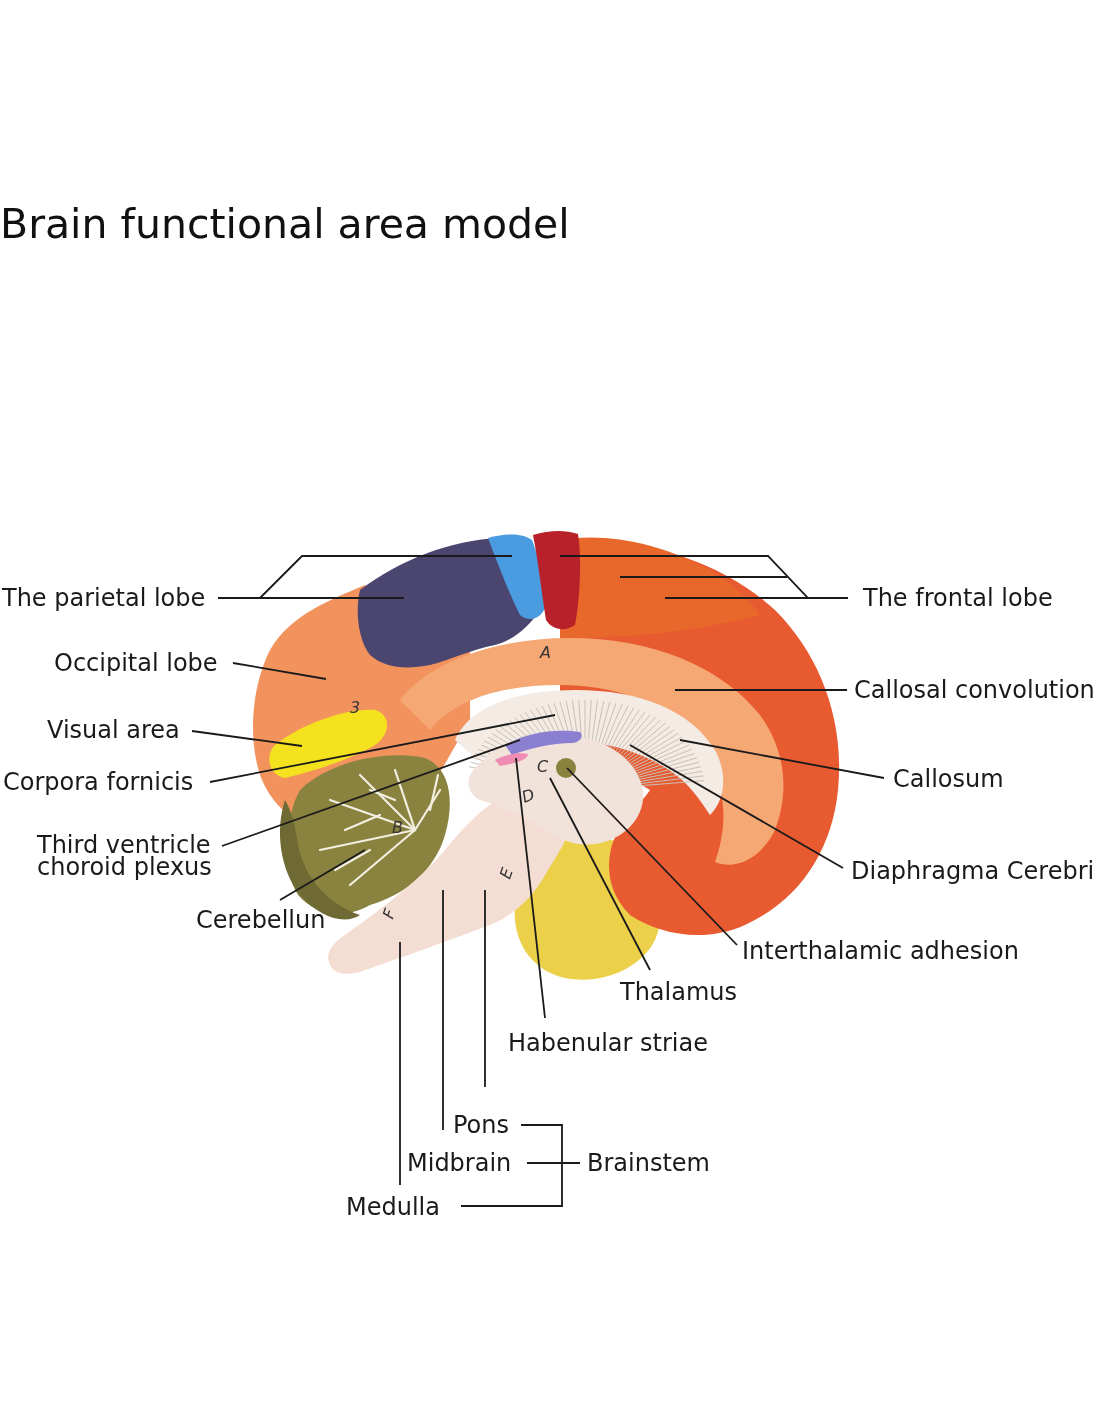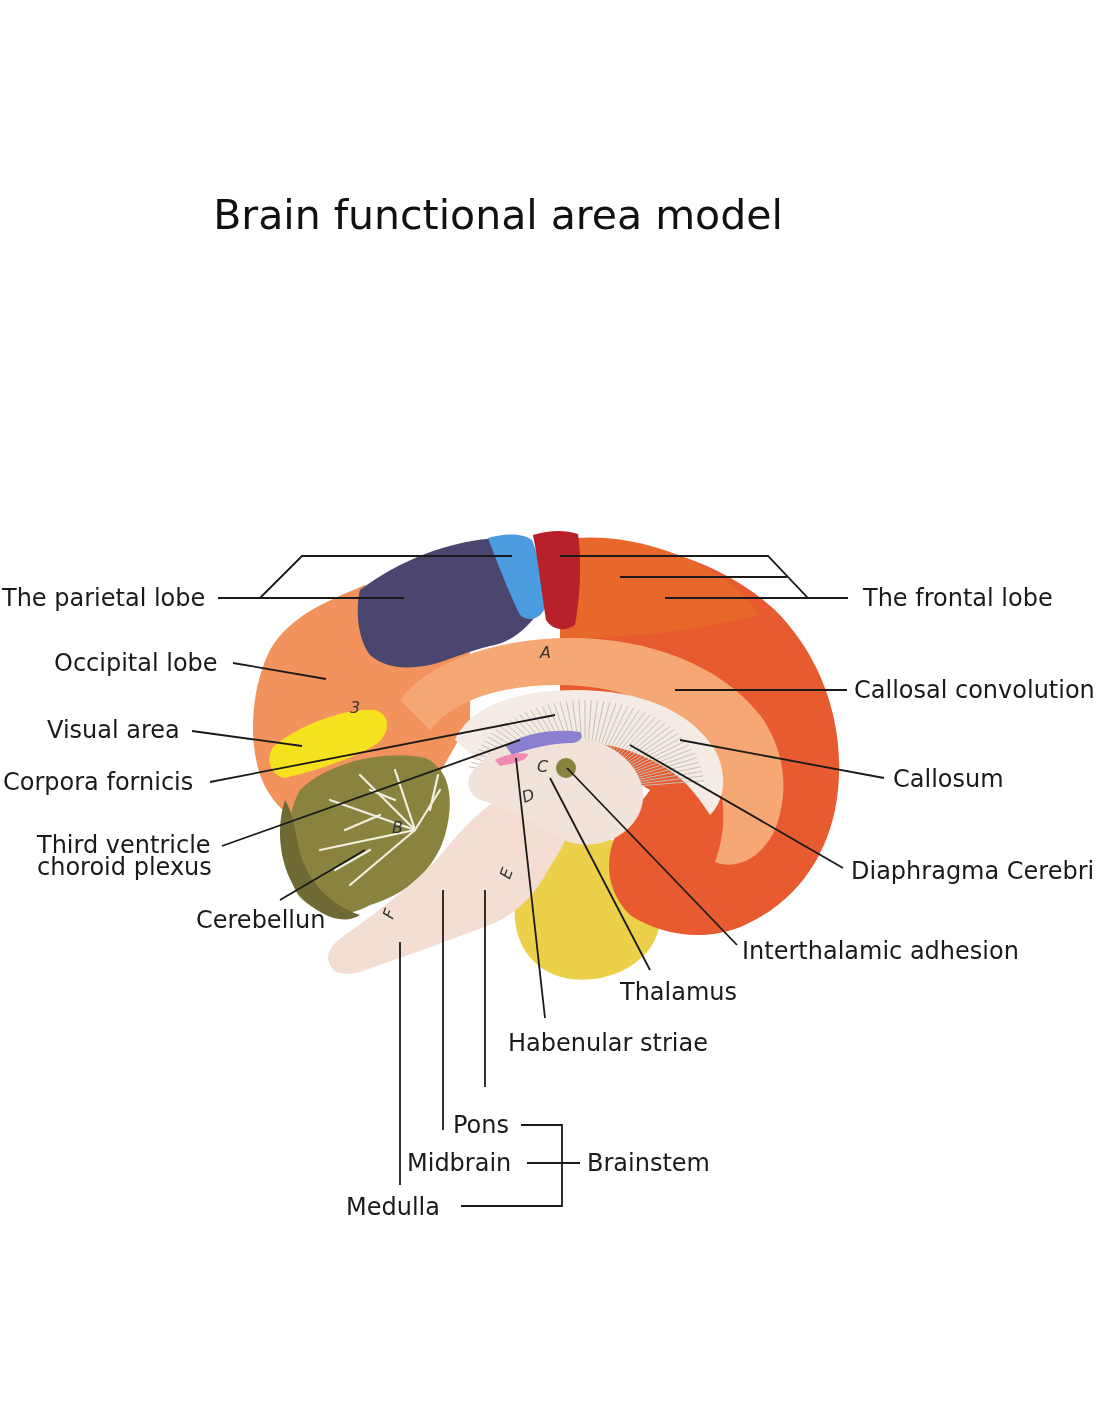--- a/index.html
+++ b/index.html
@@ -1,18 +1,18 @@
 <!DOCTYPE html>
 <html><head>
   <meta charset="utf-8">
   <style>
     html, body { margin: 0; padding: 0; background: #ffffff; }
     body { width: 1100px; height: 1422px; position: relative; overflow: hidden;
            font-family: "DejaVu Sans", "Liberation Sans", sans-serif; color: #111; }
-    .title { position: absolute; left: 0; width: 996px; top: 191px; text-align: center;
+    .title { position: absolute; left: 0; width: 996px; top: 200px; text-align: left;
              font-size: 41px; font-weight: 400; letter-spacing: 0px; color: #111; }
     svg.stage { position: absolute; left: 0; top: 0; width: 1100px; height: 1422px; }
     .lbl { font-family: "DejaVu Sans", "Liberation Sans", sans-serif; font-size: 24px; fill: #1a1a1a; }
     .letter { font-family: "DejaVu Sans", "Liberation Sans", sans-serif; font-size: 16px; fill: #333; font-style: italic; }
     .leader { stroke: #1a1a1a; stroke-width: 1.8; fill: none; }
   </style>
 </head>
 <body>
 
 <div class="title">Brain functional area model</div>

